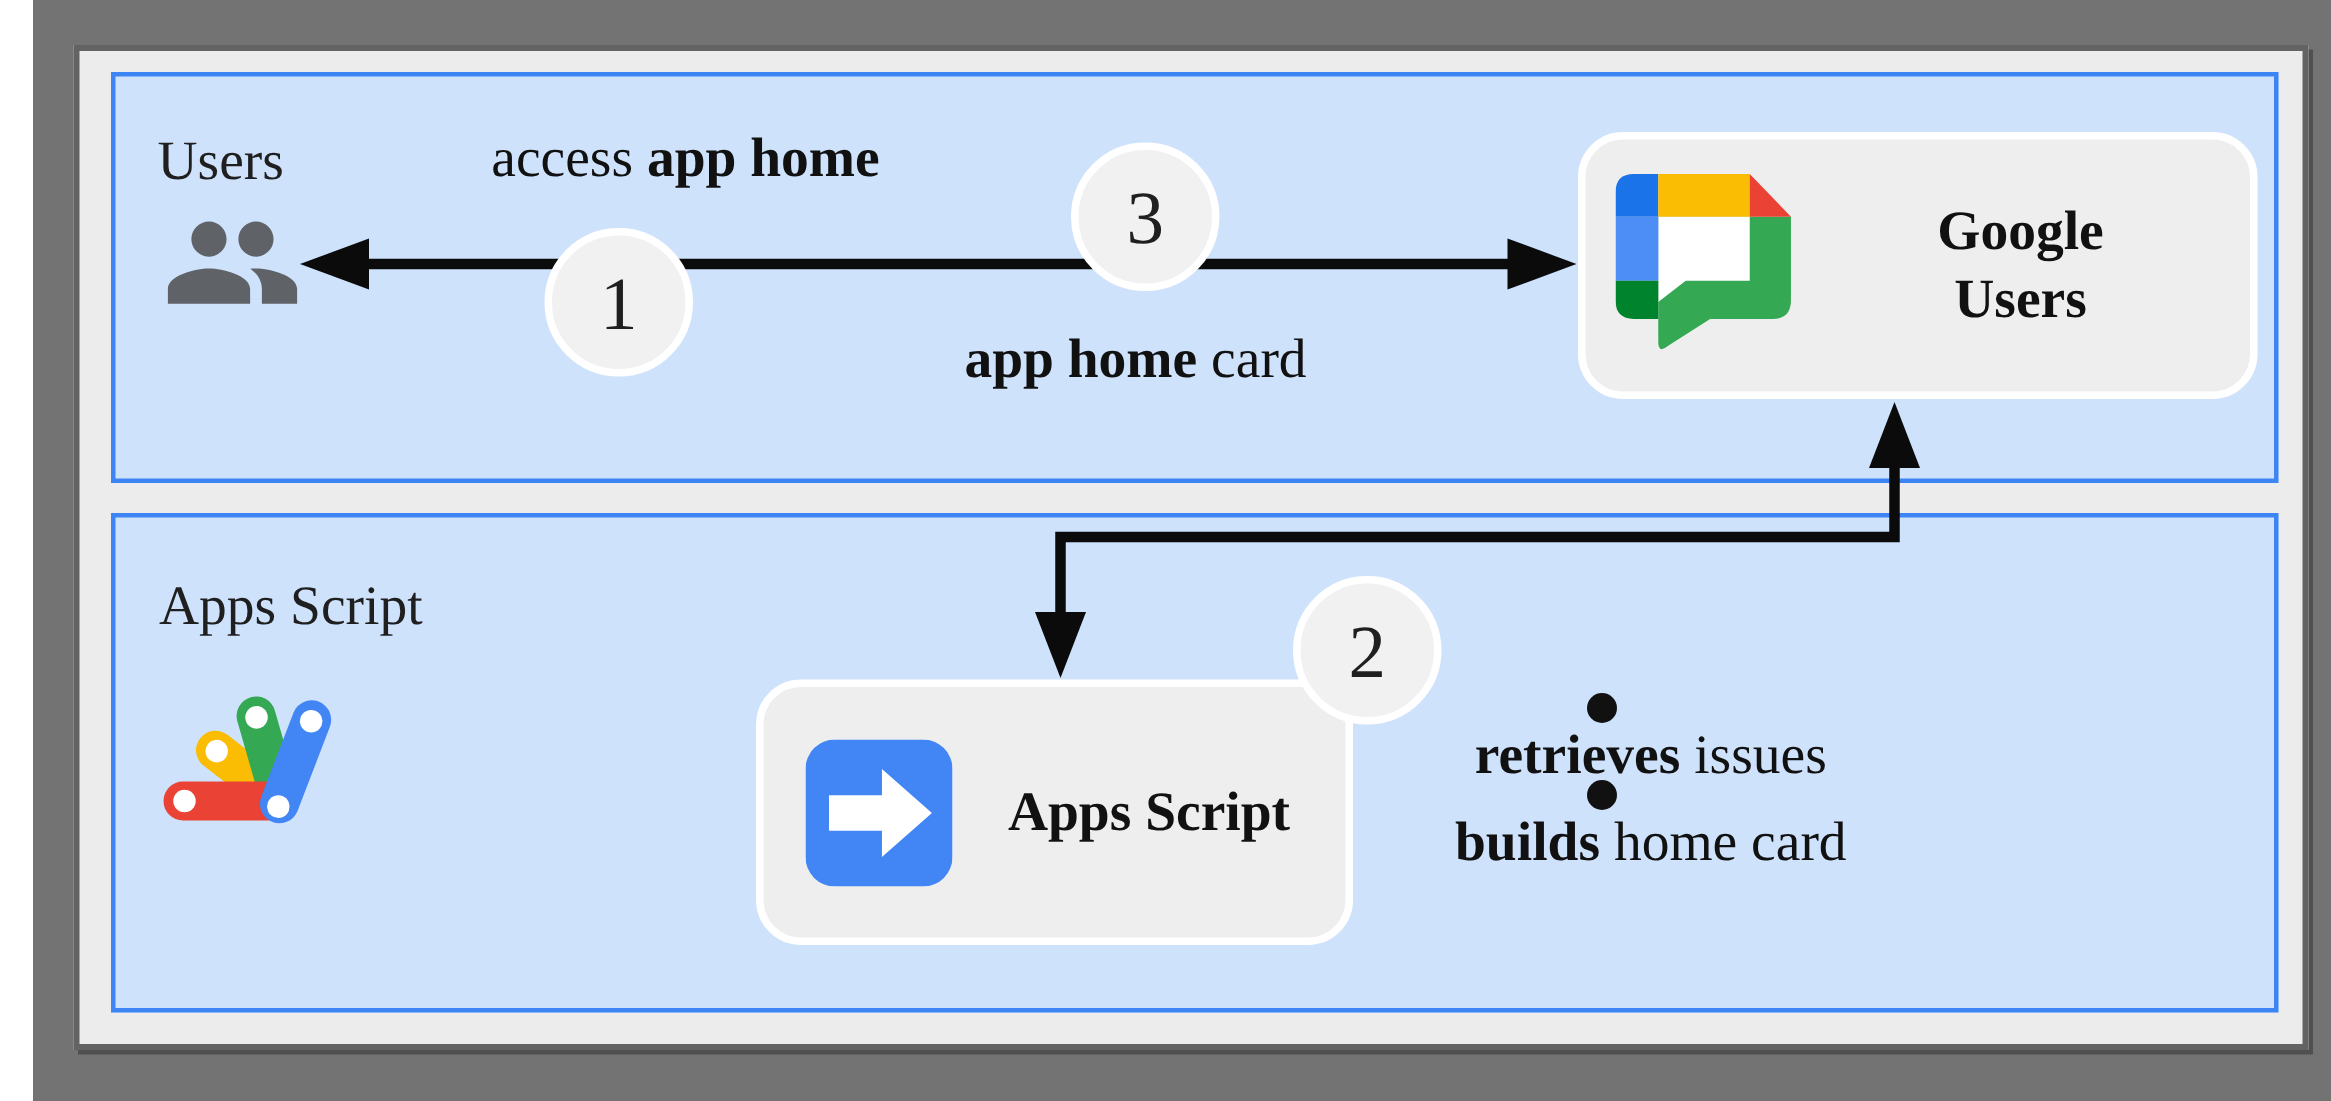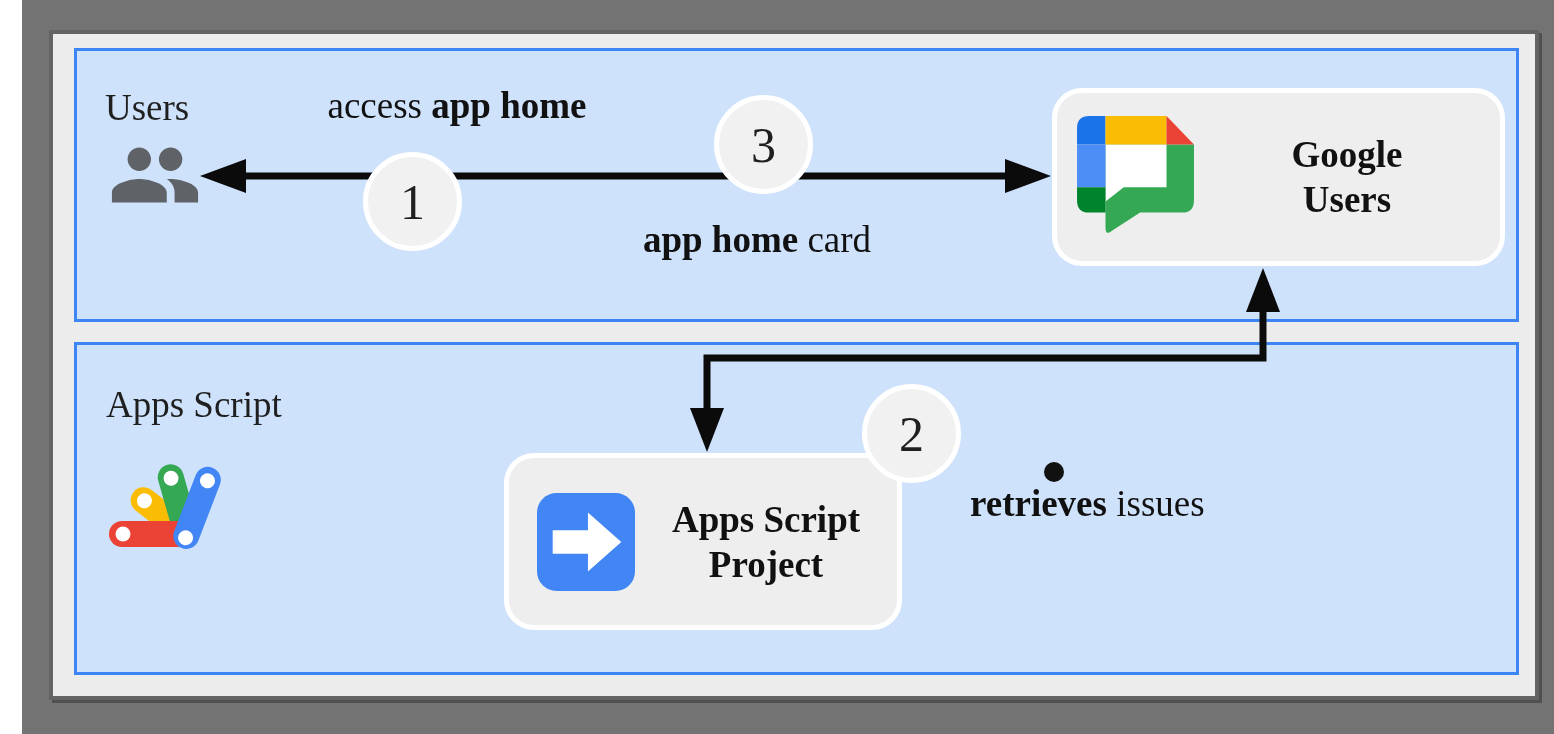--- a/index.html
+++ b/index.html
@@ -90,28 +90,31 @@
     </g>
   </svg>
 
   <div class="node-box" style="left:482px;top:453px;width:398px;height:177px;padding-left:28px;">
     <svg width="98" height="98" viewBox="0 0 100 100">
       <rect style="fill:var(--script-blue,#4285f4)" x="0" y="0" width="100" height="100" rx="20"></rect>
       <polygon fill="#ffffff" points="16,38 52,38 52,20 86,50 52,80 52,62 16,62"></polygon>
     </svg>
     <div class="box-title chat-text">
       <div>Apps Script</div>
-      <div>Project</div>
     </div>
   </div>
 
   <div class="bullets">
     <div class="bullet-row">
       <span class="bullet-dot"></span>
       <span class="bullet-text"><b>retrieves</b><span> issues</span></span>
+    </div>
+    <div class="bullet-row">
+      <span class="bullet-dot"></span>
+      <span class="bullet-text"><b>builds</b><span> home card</span></span>
     </div>
   </div>
 
   <svg class="overlay" viewBox="0 0 1554 734">
     <g style="stroke:var(--arrow-black,#0b0b0b);fill:var(--arrow-black,#0b0b0b);" stroke-width="7">
 
       <line x1="215" y1="176" x2="990" y2="176"></line>
       <polygon stroke="none" points="178,176 224,159 224,193"></polygon>
       <polygon stroke="none" points="1029,176 983,159 983,193"></polygon>
 

